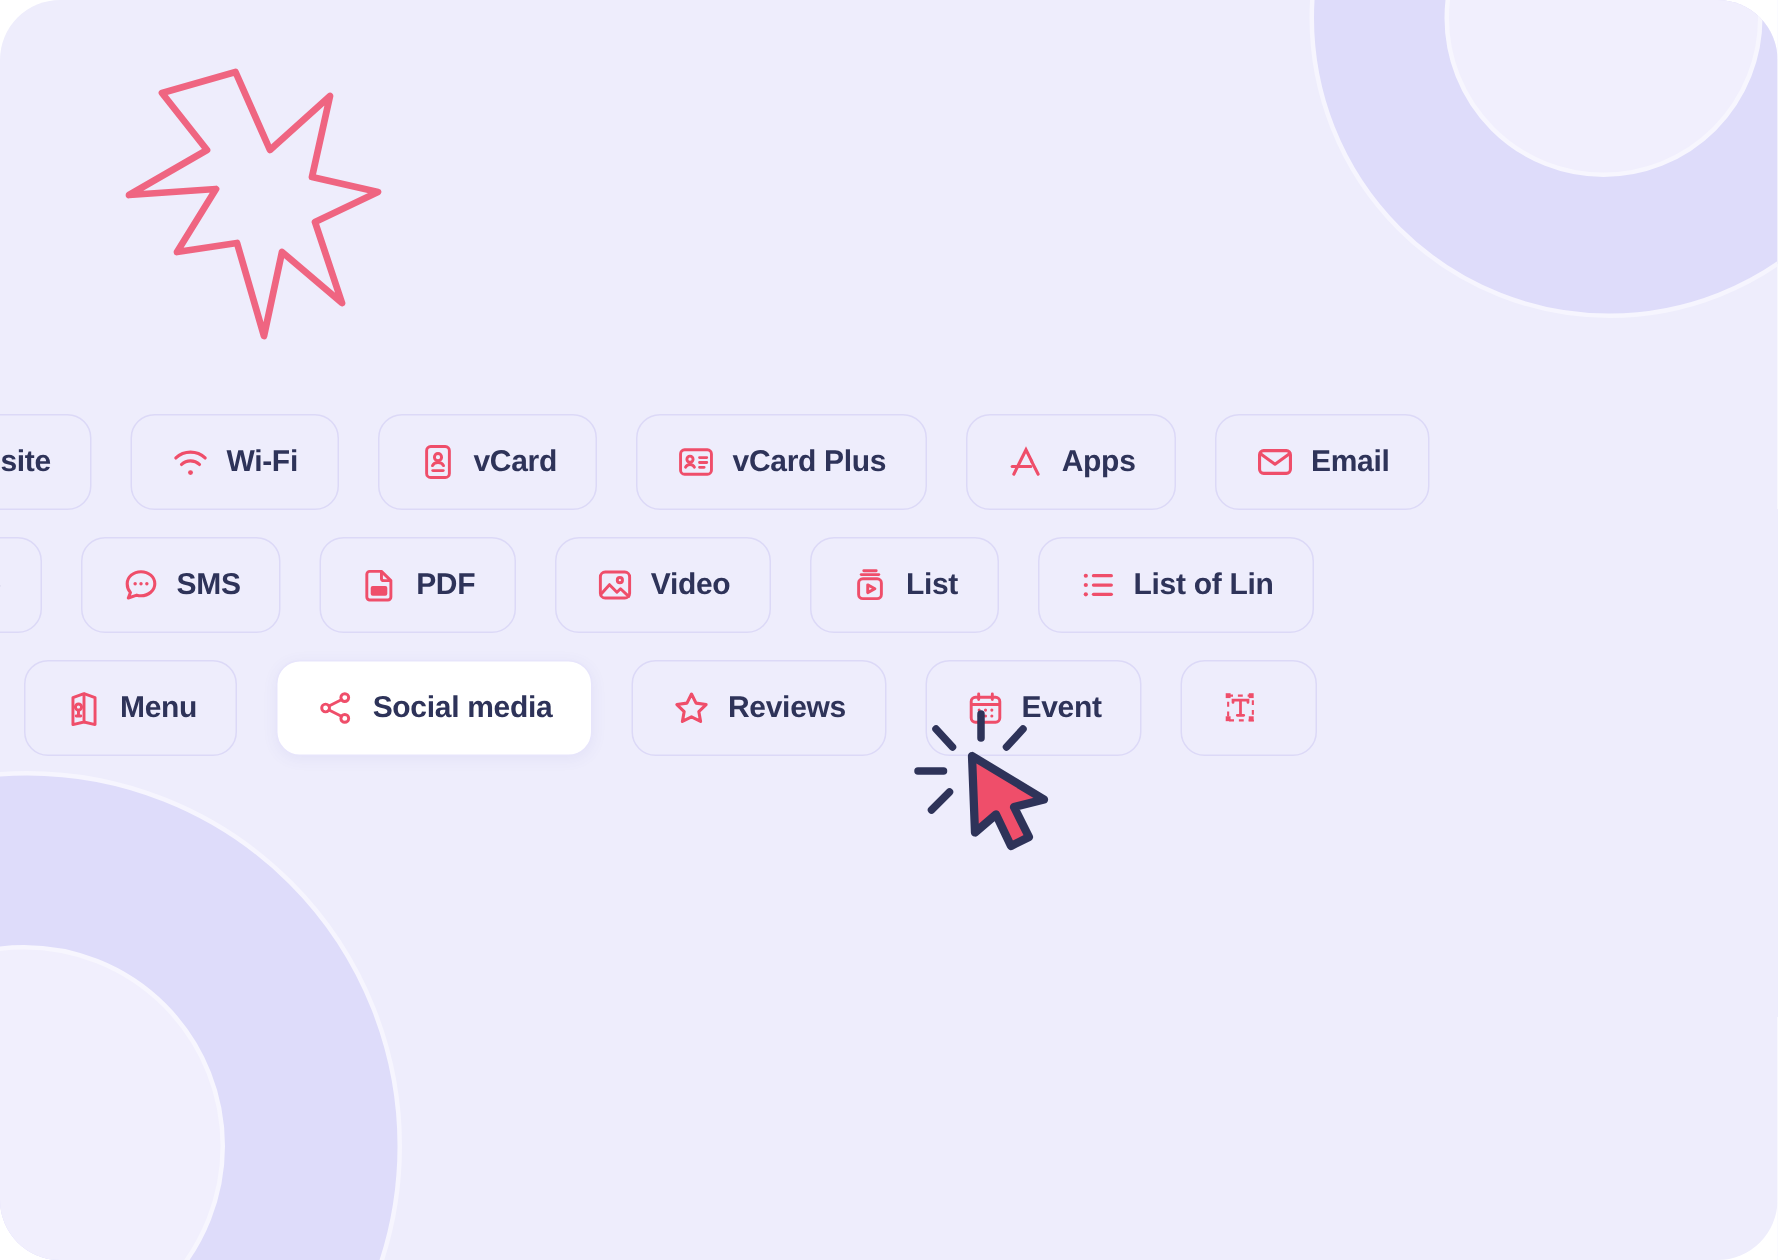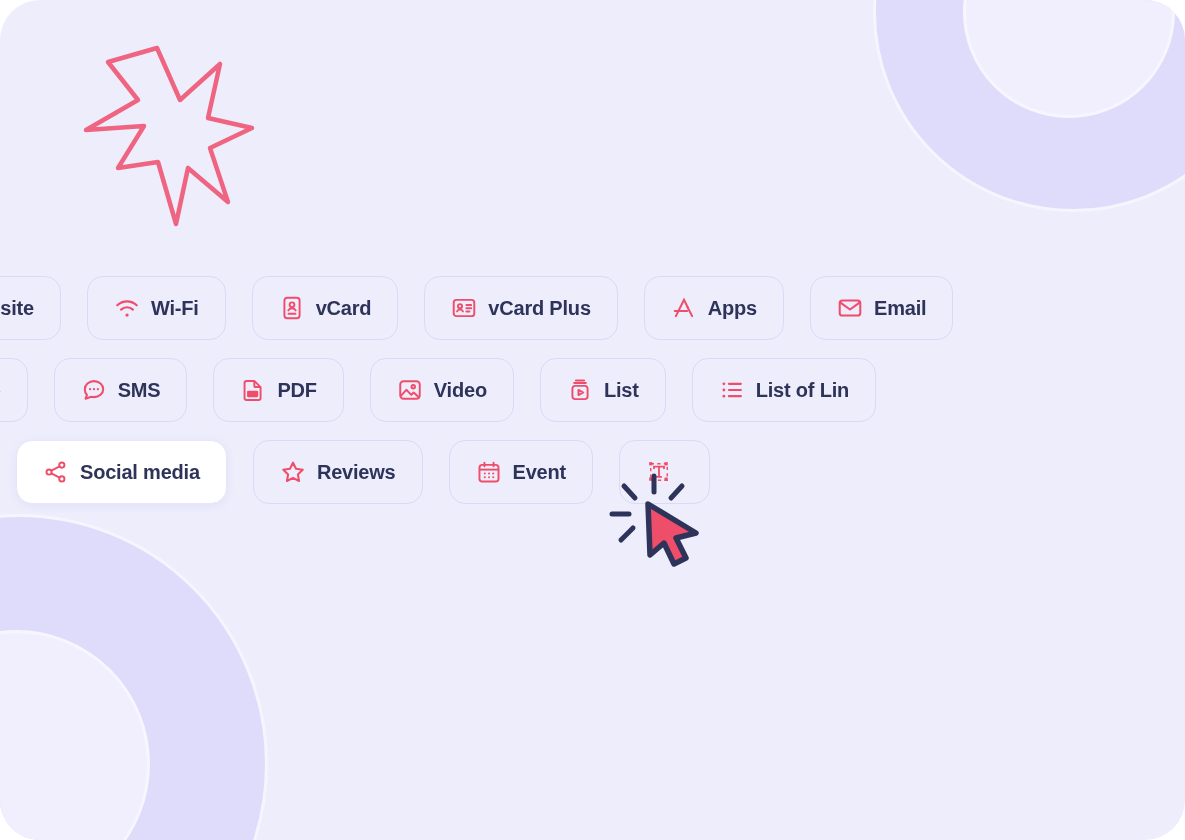--- a/index.html
+++ b/index.html
@@ -278,20 +278,32 @@
             <circle cx="4.5" cy="17.7" r="1.3" fill="#ef4e6a" stroke="none"></circle>
           </svg>
         </span>
         <span class="chip-label">List of Lin</span>
       </div>
 
     </div>
 
     <div class="chip-row row-3">
 
+      <div class="chip">
+        <span class="chip-icon">
+          <svg width="26" height="26" viewBox="0 0 24 24" fill="none" stroke="#ef4e6a" stroke-width="1.8">
+            <path d="M5.2 5.6 L12 3.2 V20.6 L5.2 22.2 Z" stroke-linejoin="round"></path>
+            <path d="M12 3.2 L18.8 5.6 V22.2 L12 20.6" stroke-linejoin="round"></path>
+            <circle cx="8.6" cy="11.4" r="1.9"></circle>
+            <path d="M8.6 13.3v3.4" stroke-linecap="round"></path>
+            <path d="M7.2 16.9h2.8" stroke-linecap="round"></path>
+          </svg>
+        </span>
+        <span class="chip-label">Menu</span>
+      </div>
 
 
       <div class="chip selected">
         <span class="chip-icon">
           <svg width="26" height="26" viewBox="0 0 24 24" fill="none" stroke="#ef4e6a" stroke-width="1.8">
             <circle cx="17.4" cy="5.6" r="2.4"></circle>
             <circle cx="5.6" cy="12" r="2.4"></circle>
             <circle cx="17.4" cy="18.4" r="2.4"></circle>
             <path d="M15.3 6.9 L7.7 10.8" stroke-linecap="round"></path>
             <path d="M7.7 13.2 L15.3 17.1" stroke-linecap="round"></path>

